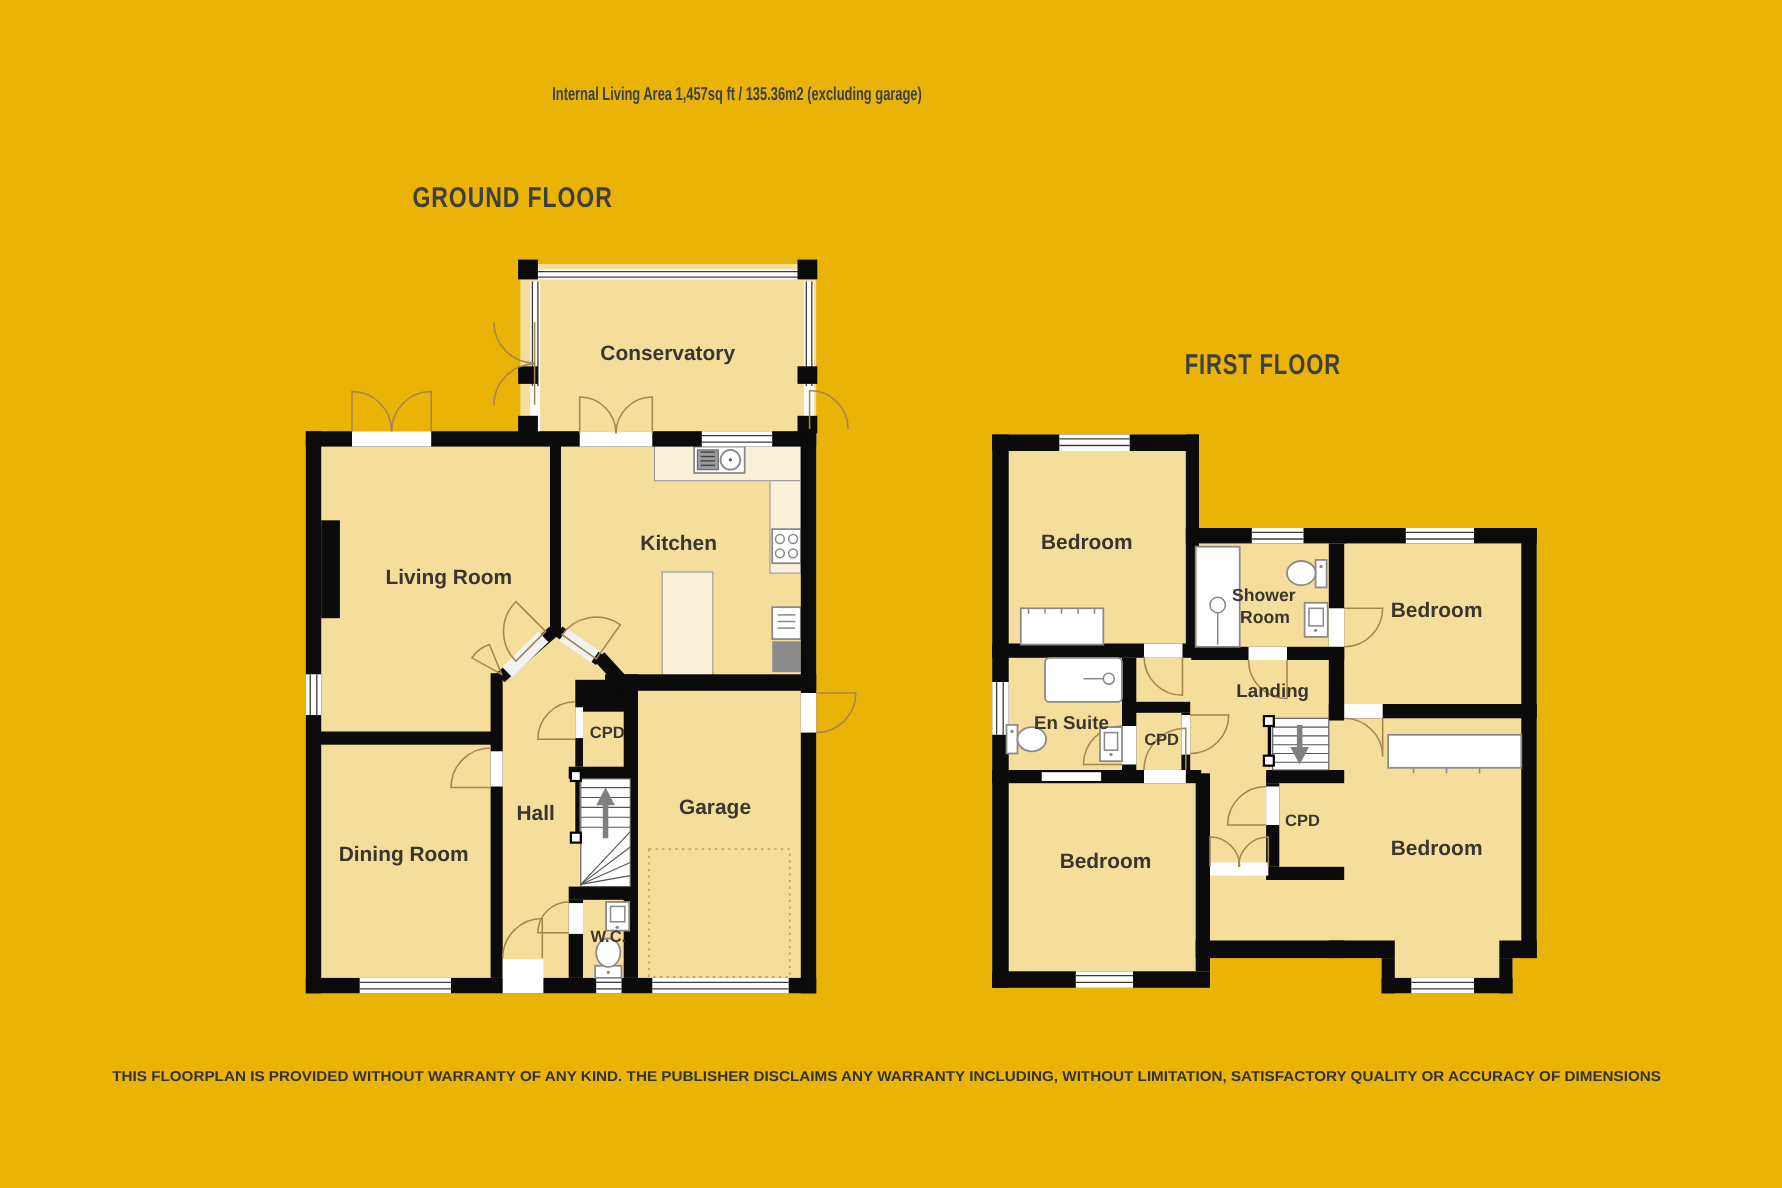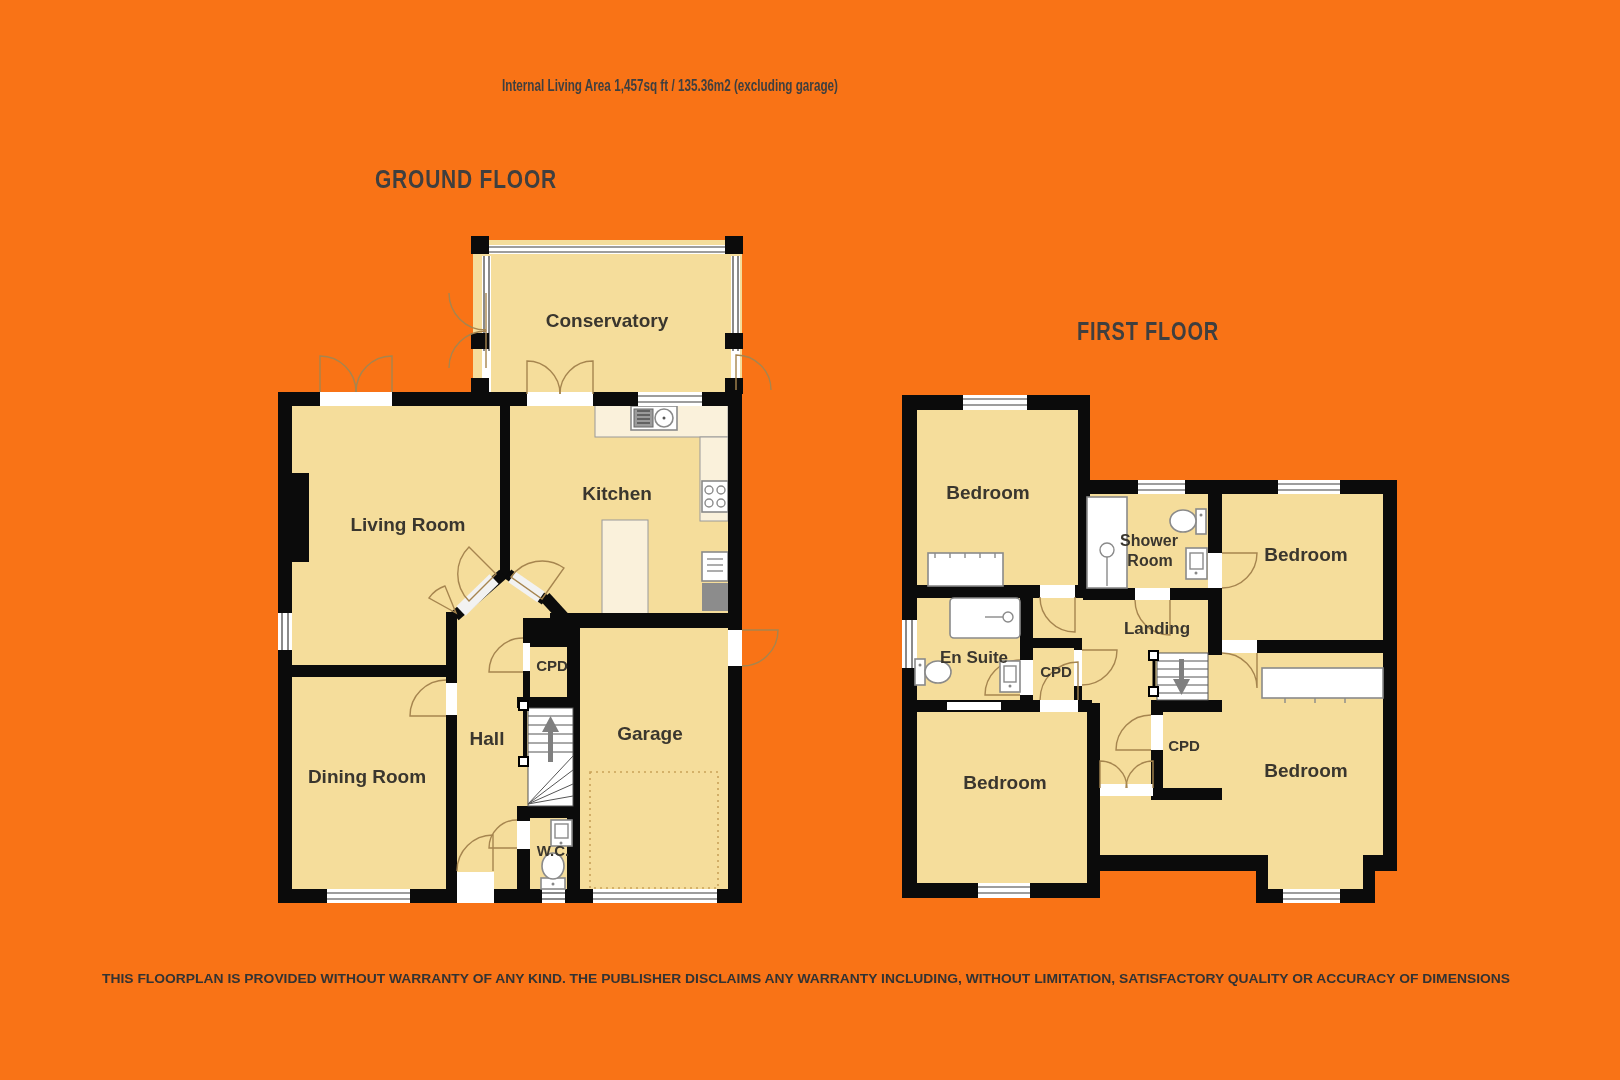--- a/index.html
+++ b/index.html
@@ -1,16 +1,16 @@
 <!DOCTYPE html>
 <html style="--room-fill: #F5DD9B; --wall: #0B0B0B; --counter-fill: #FAF1DB; --door-arc: #A6854F; --label-color: #3A362E; --appliance-gray: #8C8C8C; --arrow-gray: #7F7F7F; --dotted-line: #C9A25A;"><head>
 <meta charset="utf-8">
 <style>
   html,body{margin:0;padding:0;background:#ffffff;}
-  .page{width:1620px;height:1080px;position:relative;background:#f97316;overflow:hidden;}
+  .page{width:1620px;height:1080px;position:relative;background:#eab308;overflow:hidden;}
   svg{display:block;}
   text{font-family:"Liberation Sans","DejaVu Sans",sans-serif;font-weight:bold;fill:var(--label-color,#3A362E);}
   .t-title{font-size:17px;fill:#3f3f3f;}
   .t-heading{font-size:26px;fill:#3f3f3f;letter-spacing:1px;}
   .t-room{font-size:19px;}
   .t-small{font-size:15px;}
   .t-disclaimer{font-size:13px;fill:#333;}
   .wall{fill:var(--wall,#0B0B0B);}
   .room-bg{fill:var(--room-fill,#F5DD9B);}
   .counter{fill:var(--counter-fill,#FAF1DB);stroke:#9a9a9a;stroke-width:1;}

